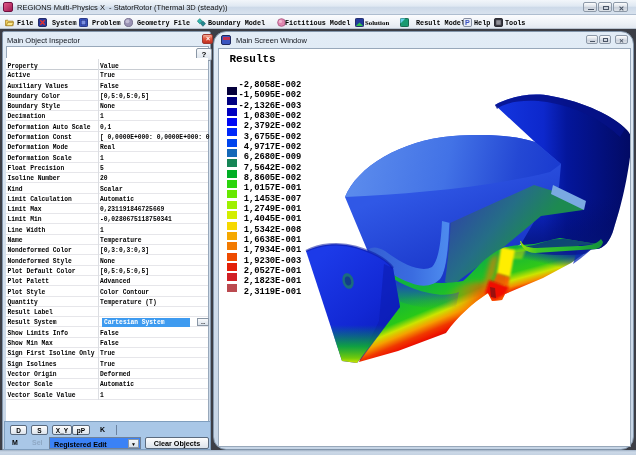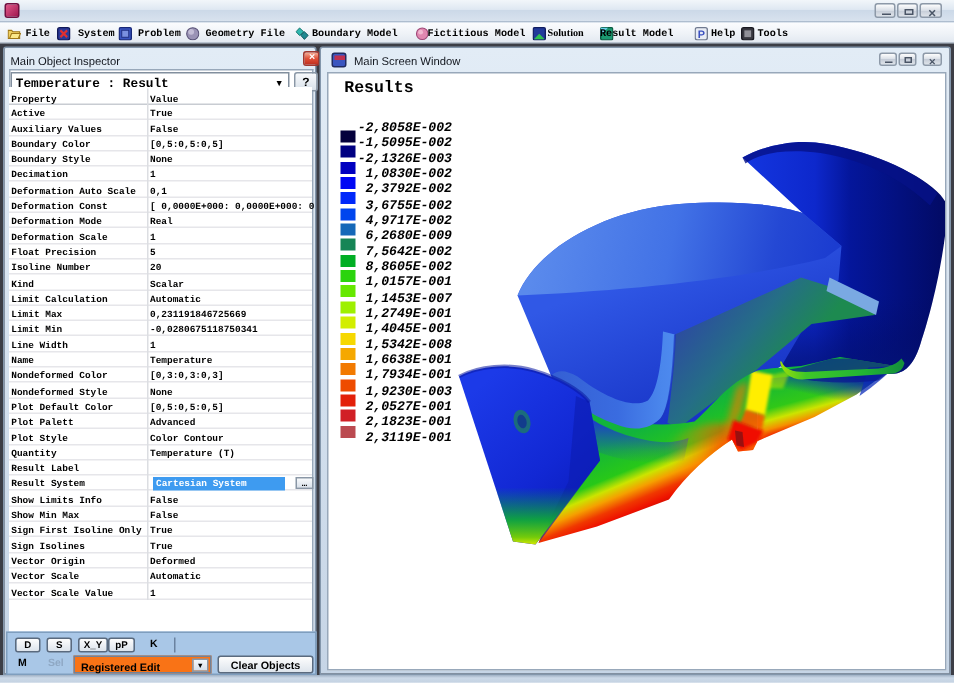--- a/index.html
+++ b/index.html
@@ -32,31 +32,32 @@
 #tbl { left:3px; top:26px; width:202px; height:366px; background:#fff; font-family:"Liberation Mono",monospace;
   font-weight:bold; font-size:6.3px; color:#000; }
 .trow { position:absolute; left:0; width:202px; height:10.3px; border-bottom:1px solid #e6e6ea; }
 .pc { position:absolute; left:1.5px; top:2.3px; white-space:pre; }
 .vc { position:absolute; left:94px; top:2.3px; white-space:pre; }
 #tdiv { left:95px; top:27px; width:1px; height:341px; background:#dcdee2; }
 #ltool { left:1px; top:389px; width:207px; height:29px; background:#a9c7e7; border:1px solid #7f9ebe; }
 .tbtn { position:absolute; top:3px; height:10px; background:linear-gradient(#fdfdfd,#dde4ec);
   border:1px solid #5a6a7e; border-radius:2px; font-size:6.5px; font-weight:bold; text-align:center; line-height:9px; }
 
-#rw { left:213px; top:31px; width:421px; height:419px; }
+#rw { left:213px; top:31px; width:421px; height:419px;border-radius:13px; }
 #rbody { left:4px; top:16px; width:413px; height:399px; background:#fff; border:1px solid #98a8ba; }
 .mono { position:absolute; font-family:"Liberation Mono",monospace; font-weight:bold; color:#000; }
 .legtxt { position:absolute; left:24.5px; font-family:"Liberation Mono",monospace; font-weight:bold;
-  font-size:8.8px; letter-spacing:-0.05px; white-space:pre; color:#000;font-style:italic; }
+  font-size:8.8px; letter-spacing:-0.05px; white-space:pre; color:#000; }
 .sw { position:absolute; left:13px; width:10px; height:8px; }
 </style>
 </head>
 <body>
 <div id="app">
   <div class="abs" id="titlebar"></div>
+  <div class="abs" id="titletxt">REGIONS Multi-Physics X&nbsp;&nbsp;- StatorRotor (Thermal 3D (steady))</div>
   <div class="abs" style="left:3px;top:2px;width:10px;height:10px;background:linear-gradient(135deg,#e05a8a,#a01850);border:1px solid #701040;border-radius:2px;"></div>
   <div class="abs winbtn" style="left:583px;">
       <div class="abs" style="left:3.5px;top:5.5px;width:6px;height:1.5px;background:#4a5566;"></div>
     </div>
   <div class="abs winbtn" style="left:598px;">
       <div class="abs" style="left:3.5px;top:2.5px;width:6px;height:4px;border:1px solid #4a5566;"></div>
     </div>
   <div class="abs winbtn" style="left:613px;width:15px;">
       <div class="abs" style="left:4.5px;top:1.5px;font-size:7px;color:#4a5566;font-weight:bold;">✕</div>
     </div>
@@ -95,44 +96,40 @@
     <span class="mi" style="left:285px;">Fictitious Model</span>
     <svg class="mic" style="left:355px;" viewBox="0 0 10 10">
         <rect x="0.5" y="0.5" width="9" height="9" rx="1" fill="#223a9a" stroke="#101c60"></rect>
         <path d="M1,9 L5,5 L9,9 Z" fill="#30c050"></path>
       </svg>
     <span class="mi" style="left:365px;font-family:Liberation Serif, serif;">Solution</span>
     <svg class="mic" style="left:400px;" viewBox="0 0 10 10">
         <rect x="0.5" y="0.5" width="9" height="9" rx="1" fill="#1a9a70" stroke="#0a5a40"></rect>
         <path d="M0.5,0.5 L6,0.5 L0.5,6 Z" fill="#66d0e8"></path>
       </svg>
-    <span class="mi" style="left:400px;">Result Model</span>
+    <span class="mi" style="left:416px;">Result Model</span>
     <svg class="mic" style="left:463px;" viewBox="0 0 10 10">
         <rect x="0.5" y="0.5" width="9" height="9" rx="1.5" fill="#e8ecf4" stroke="#707a90"></rect>
         <text x="5" y="8" font-size="8" font-weight="bold" fill="#3a50c0" text-anchor="middle" font-family="Liberation Sans">P</text>
       </svg>
     <span class="mi" style="left:474px;">Help</span>
     <svg class="mic" style="left:494px;" viewBox="0 0 10 10">
         <rect x="0.5" y="0.5" width="9" height="9" rx="1.5" fill="#383840" stroke="#181820"></rect>
         <rect x="2.5" y="2.5" width="5" height="5" fill="#909098"></rect>
       </svg>
     <span class="mi" style="left:505px;">Tools</span>
   </div>
   <div class="abs" id="mdi"></div>
 
   <div class="abs win" id="lp">
     <div class="abs wtitle" style="left:4px;top:3.5px;">Main Object Inspector</div>
     <div class="abs" style="left:199px;top:2px;width:11px;height:10px;background:linear-gradient(#f4b09a,#e05038 50%,#c03020);border:1px solid #a03830;border-radius:2px;">
         <div class="abs" style="left:3px;top:-0.5px;font-size:7px;color:#fff;font-weight:bold;">×</div>
       </div>
     <div class="abs" id="lpbody"></div>
-    <div class="abs" id="combo">
-        <span style="position:absolute;left:2.5px;top:2px;">Temperature : Result</span>
-      <span style="position:absolute;right:4px;top:3px;font-size:6px;">▼</span>
-      </div>
     <div class="abs" id="qbtn">?</div>
     <div class="abs" id="tbl">
         <div class="trow" style="top:0px;height:12px;border-bottom:1px solid #c8ccd2;">
           <span class="pc" style="top:4.5px;">Property</span>
           <span class="vc" style="top:4.5px;">Value</span>
         </div>
         <div class="trow" style="top:12px;">
           <span class="pc">Active</span>
           <span class="vc">True</span>
         </div>
@@ -265,21 +262,21 @@
     <div class="abs" id="tdiv"></div>
     <div class="abs" id="ltool">
       <div class="tbtn" style="left:5px;width:17px;">D</div>
       <div class="tbtn" style="left:26px;width:17px;">S</div>
       <div class="tbtn" style="left:47px;width:20px;">X_Y</div>
       <div class="tbtn" style="left:67px;width:18px;">pP</div>
       <div class="abs" style="left:95px;top:4px;font-size:7px;font-weight:bold;">K</div>
       <div class="abs" style="left:111px;top:3px;width:1px;height:10px;background:#6a82a0;"></div>
       <div class="abs" style="left:7px;top:17px;font-size:7px;font-weight:bold;">M</div>
       <div class="abs" style="left:27px;top:17px;font-size:7px;font-weight:bold;color:#8fa8c4;">Sel</div>
-      <div class="abs" style="left:44px;top:15px;width:92px;height:12px;background:#f97316;border:1px solid #70829a;">
+      <div class="abs" style="left:44px;top:15px;width:92px;height:12px;background:#3b82f6;border:1px solid #70829a;">
         <span style="position:absolute;left:4px;top:2px;font-size:7.2px;font-weight:bold;">Registered Edit</span>
         <span style="position:absolute;right:1px;top:1px;width:11px;height:9px;background:linear-gradient(#f4f7fa,#d6dfe9);border:1px solid #8a97a6;font-size:5px;text-align:center;line-height:8px;">▼</span>
         </div>
       <div class="abs" style="left:140px;top:15px;width:64px;height:12px;background:linear-gradient(#fdfdfd,#dde4ec);border:1px solid #5a6a7e;border-radius:2px;font-size:7.2px;font-weight:bold;text-align:center;line-height:11px;">Clear Objects</div>
     </div>
   </div>
 
   <div class="abs win" id="rw">
     <div class="abs" style="left:7px;top:3px;width:10px;height:10px;background:#3a55c0;border-radius:2px;border:1px solid #202a60;">
         <div class="abs" style="left:1px;top:1px;width:7px;height:3px;background:#c03050;"></div>

